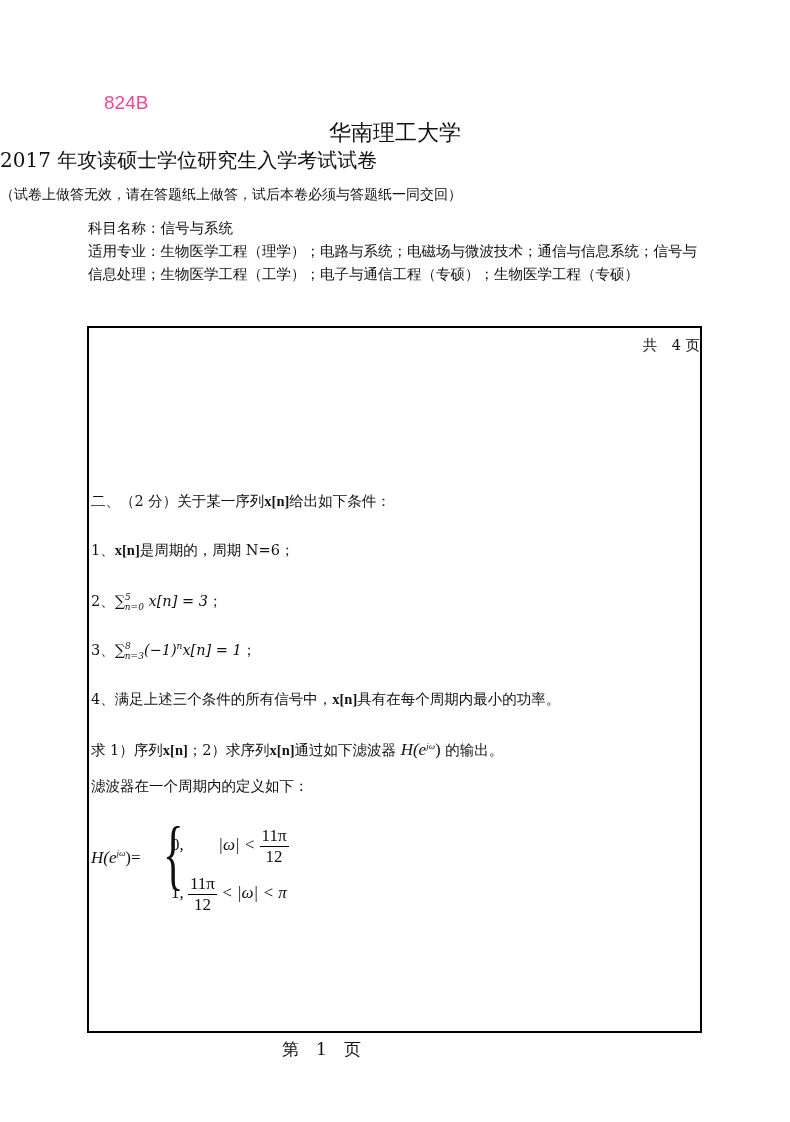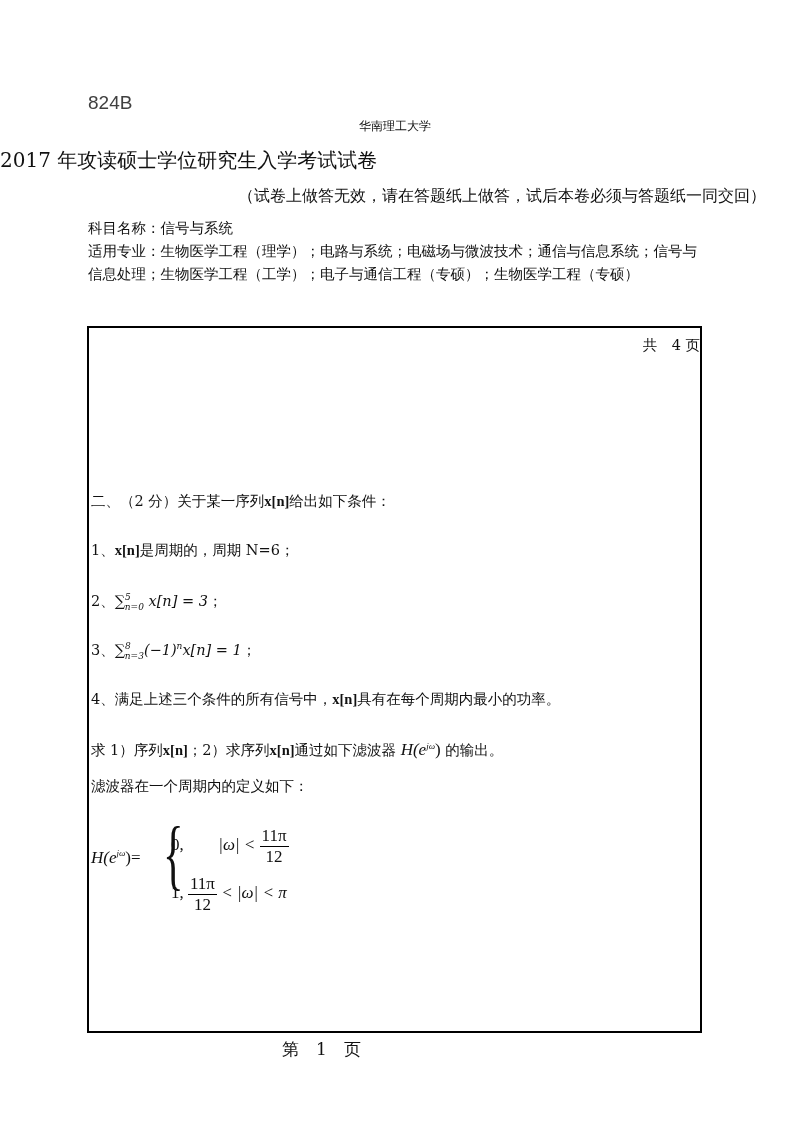--- a/index.html
+++ b/index.html
@@ -1,22 +1,22 @@
 <!DOCTYPE html>
 <html><head>
 <meta charset="utf-8">
 <style>
   html, body { margin: 0; padding: 0; background: #ffffff; }
   body { width: 790px; height: 1122px; position: relative; overflow: hidden;
          font-family: "DejaVu Serif", "Liberation Serif", serif; color: #111; }
   .abs { position: absolute; white-space: nowrap; }
-  .code { left: 88px; top: 92px; font-family: "Liberation Sans", "DejaVu Sans", sans-serif; font-size: 19px; color: #404040; }
-  .uni { left: 0; width: 790px; top: 118px; text-align: center; font-size: 12px; }
+  .code { left: 104px; top: 92px; font-family: "Liberation Sans", "DejaVu Sans", sans-serif; font-size: 19px; color: #ec4899; }
+  .uni { left: 0; width: 790px; top: 118px; text-align: center; font-size: 22px; }
   .title { left: 0; width: 790px; top: 147px; font-size: 20px; }
-  .note { left: 0; width: 766px; top: 186px; text-align: right; font-size: 16px; }
+  .note { left: 0; width: 766px; top: 186px; text-align: left; font-size: 14px; }
   .meta { left: 88px; width: 615px; font-size: 14.5px; line-height: 22.5px; white-space: normal; }
   .subject { top: 217px; }
   .majors { top: 240px; }
   .total { right: 90px; top: 308px; font-size: 14.5px; margin-top: 28px; }
   .box { position: absolute; left: 87px; top: 326px; width: 611px; height: 703px; border: 2.5px solid #000; }
   .q { position: absolute; left: 2px; font-size: 14.5px; white-space: nowrap; }
   .m { font-family: "DejaVu Serif", serif; font-style: italic; }
   .mb { font-family: "Liberation Serif", serif; font-weight: bold; }
   .mn { font-family: "Liberation Serif", serif; }
   sub, sup { font-size: 9px; }

